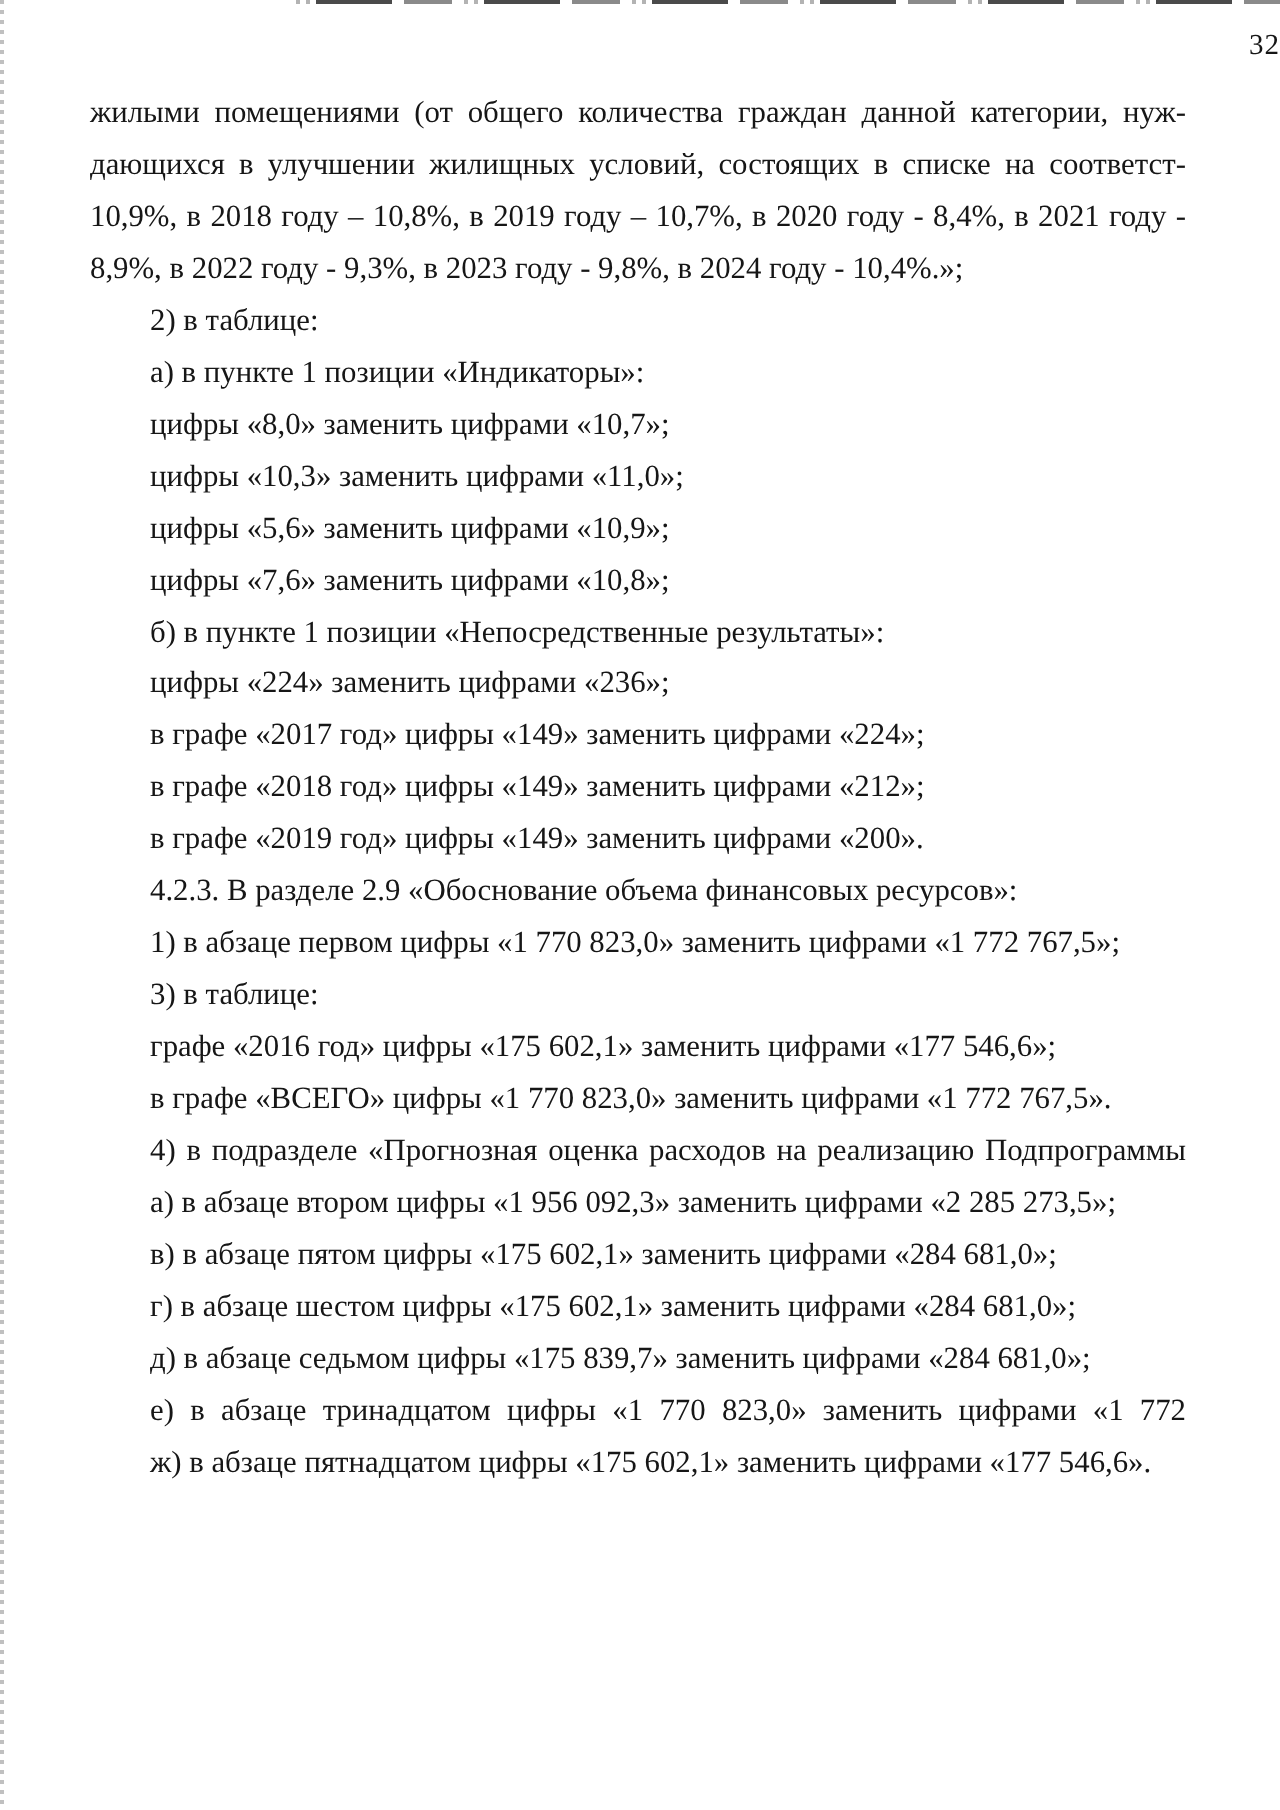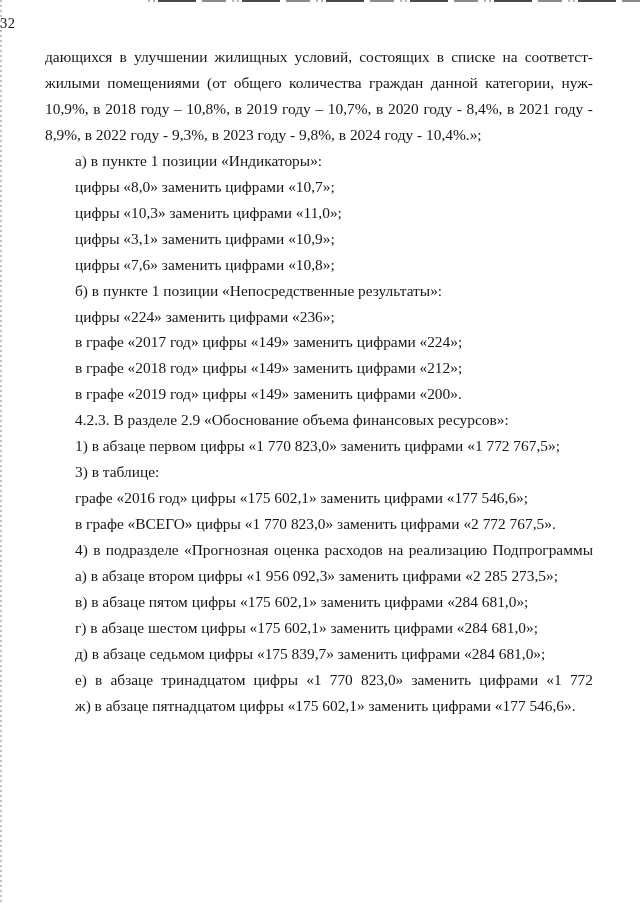--- a/index.html
+++ b/index.html
@@ -37,21 +37,21 @@
     width: 2px;
     opacity: 0.75;
     background-image: repeating-linear-gradient(180deg,
       #ababab 0 2px, rgba(0,0,0,0) 2px 5px);
   }
   .page-num {
     position: absolute;
     top: 15px;
     left: 0;
     right: 0;
-    text-align: left;
+    text-align: right;
     font-size: 14.5px;
     letter-spacing: 0.5px;
   }
   .doc-body {
     position: absolute;
     left: 45px;
     top: 44px;
     width: 548px;
     font-size: 15.4px;
     line-height: 25.95px;
@@ -69,39 +69,40 @@
 </style>
 </head>
 <body>
 
 <div class="artifact-top"></div>
 <div class="artifact-left"></div>
 
 <div class="page-num">32</div>
 
 <div class="doc-body">
+    <div class="t-line justify">жилыми помещениями (от общего количества граждан данной категории, нуж-</div>
     <div class="t-line justify">дающихся в улучшении жилищных условий, состоящих в списке на соответст-</div>
-    <div class="t-line justify">жилыми помещениями (от общего количества граждан данной категории, нуж-</div>
     <div class="t-line justify">10,9%, в 2018 году – 10,8%, в 2019 году – 10,7%, в 2020 году - 8,4%, в 2021 году -</div>
     <div class="t-line">8,9%, в 2022 году - 9,3%, в 2023 году - 9,8%, в 2024 году - 10,4%.»;</div>
+    <div class="t-line indent">2) в таблице:</div>
     <div class="t-line indent">а) в пункте 1 позиции «Индикаторы»:</div>
     <div class="t-line indent">цифры «8,0» заменить цифрами «10,7»;</div>
     <div class="t-line indent">цифры «10,3» заменить цифрами «11,0»;</div>
-    <div class="t-line indent">цифры «3,1» заменить цифрами «10,9»;</div>
+    <div class="t-line indent">цифры «5,6» заменить цифрами «10,9»;</div>
     <div class="t-line indent">цифры «7,6» заменить цифрами «10,8»;</div>
     <div class="t-line indent">б) в пункте 1 позиции «Непосредственные результаты»:</div>
     <div class="t-line indent">цифры «224» заменить цифрами «236»;</div>
     <div class="t-line indent">в графе «2017 год» цифры «149» заменить цифрами «224»;</div>
     <div class="t-line indent">в графе «2018 год» цифры «149» заменить цифрами «212»;</div>
     <div class="t-line indent">в графе «2019 год» цифры «149» заменить цифрами «200».</div>
     <div class="t-line indent">4.2.3. В разделе 2.9 «Обоснование объема финансовых ресурсов»:</div>
     <div class="t-line indent">1) в абзаце первом цифры «1 770 823,0» заменить цифрами «1 772 767,5»;</div>
     <div class="t-line indent">3) в таблице:</div>
     <div class="t-line indent">графе «2016 год» цифры «175 602,1» заменить цифрами «177 546,6»;</div>
-    <div class="t-line indent">в графе «ВСЕГО» цифры «1 770 823,0» заменить цифрами «2 772 767,5».</div>
+    <div class="t-line indent">в графе «ВСЕГО» цифры «1 770 823,0» заменить цифрами «1 772 767,5».</div>
     <div class="t-line indent justify">4) в подразделе «Прогнозная оценка расходов на реализацию Подпрограммы</div>
     <div class="t-line indent">а) в абзаце втором цифры «1 956 092,3» заменить цифрами «2 285 273,5»;</div>
     <div class="t-line indent">в) в абзаце пятом цифры «175 602,1» заменить цифрами «284 681,0»;</div>
     <div class="t-line indent">г) в абзаце шестом цифры «175 602,1» заменить цифрами «284 681,0»;</div>
     <div class="t-line indent">д) в абзаце седьмом цифры «175 839,7» заменить цифрами «284 681,0»;</div>
     <div class="t-line indent justify">е) в абзаце тринадцатом цифры «1 770 823,0» заменить цифрами «1 772</div>
     <div class="t-line indent">ж) в абзаце пятнадцатом цифры «175 602,1» заменить цифрами «177 546,6».</div>
   </div>
 
 </body></html>

